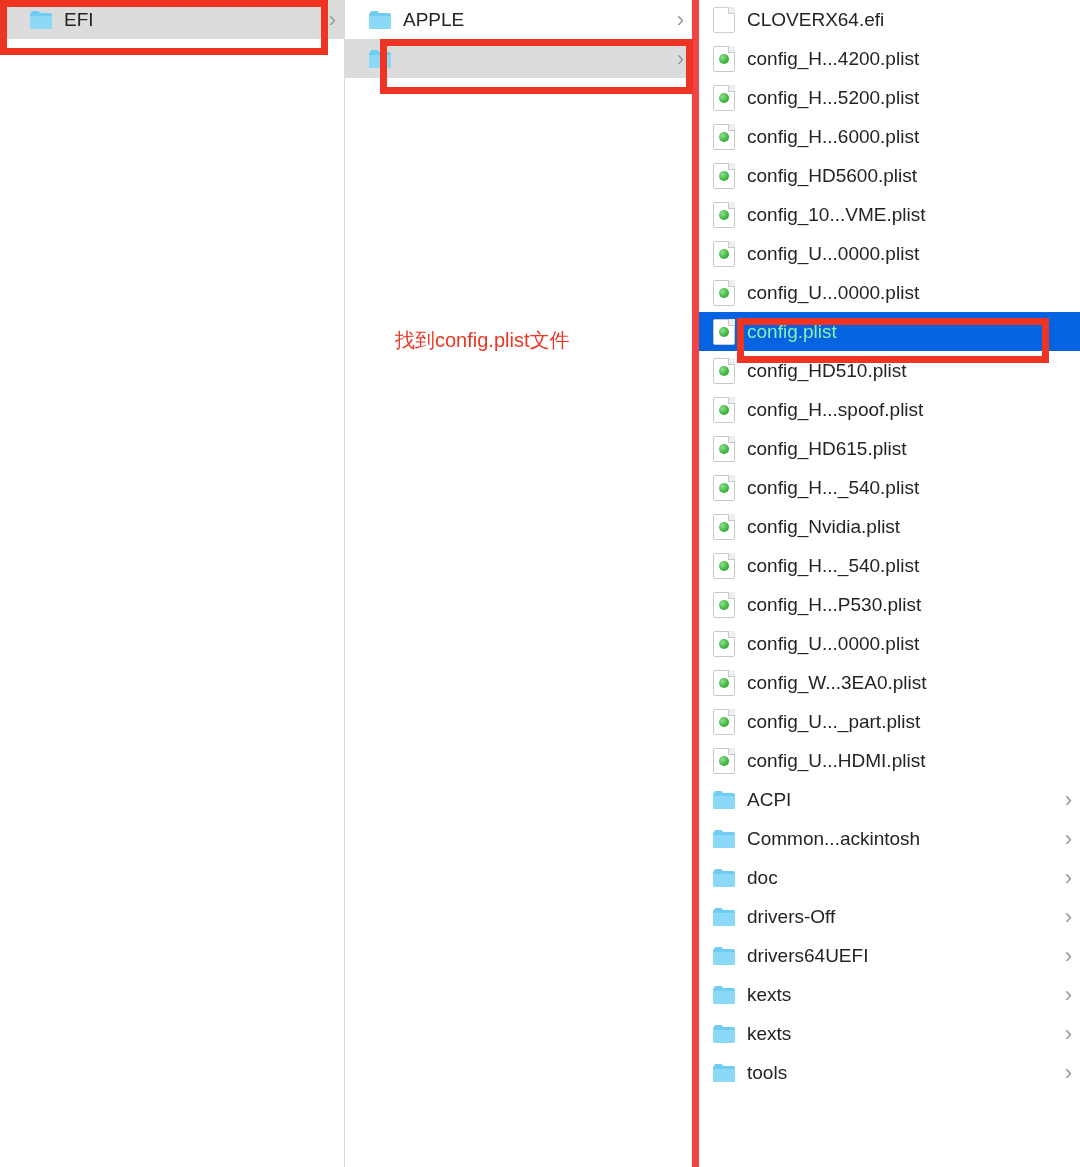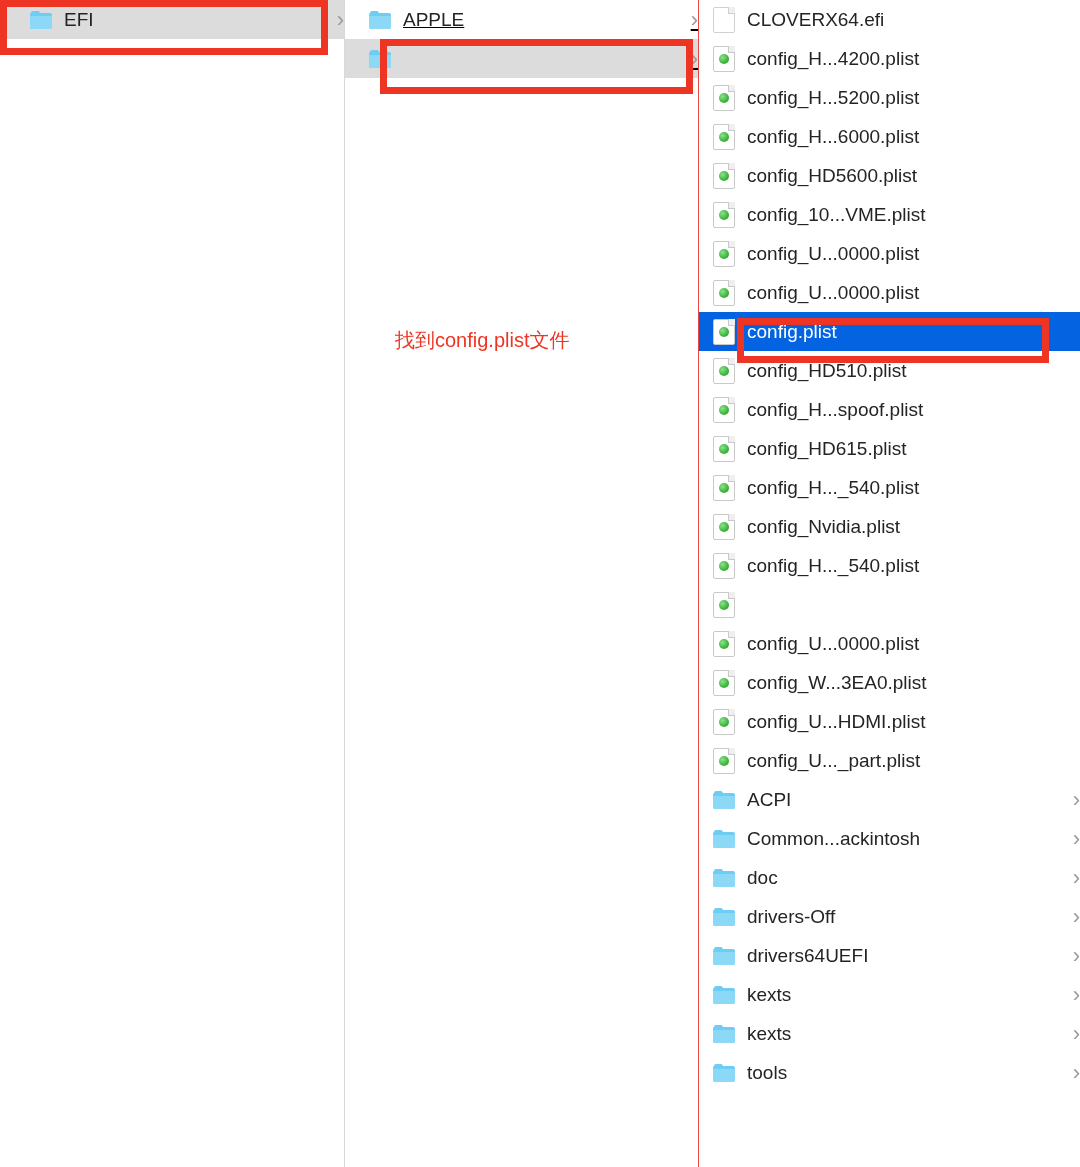--- a/index.html
+++ b/index.html
@@ -19,43 +19,43 @@
       height: 100%;
       overflow-y: auto;
       position: relative;
     }
     .col1 {
       width: 345px;
       border-right: 1px solid #d9d9d9;
     }
     .col2 {
       width: 354px;
-      border-right: 1px solid #ef4444;
-      text-decoration: underline;
+      border-right: 7px solid #ef4444;
     }
     .col3 {
       width: 381px;
     }
     .row {
       height: 39px;
       display: flex;
       align-items: center;
       padding-left: 12px;
+      padding-right: 8px;
       cursor: default;
       position: relative;
     }
     .row.selected-gray {
       background: #dcdcdc;
     }
     .row.selected-blue {
       background: #0363e1;
       color: #fff;
     }
     .row.selected-blue .label {
-      color: #ffffff;
+      color: #86efac;
     }
     .icon-wrap {
       width: 26px;
       height: 26px;
       display: flex;
       align-items: center;
       justify-content: center;
       flex-shrink: 0;
       margin-right: 10px;
     }
@@ -325,20 +325,21 @@
           </span>
         </span>
         <span class="label">config_H..._540.plist</span>
       </div>
       <div class="row">
         <span class="icon-wrap">
           <span class="plist-icon">
             <span class="plist-dot"></span>
           </span>
         </span>
+        <span class="label">config_H...P530.plist</span>
       </div>
       <div class="row">
         <span class="icon-wrap">
           <span class="plist-icon">
             <span class="plist-dot"></span>
           </span>
         </span>
         <span class="label">config_U...0000.plist</span>
       </div>
       <div class="row">
@@ -348,29 +349,29 @@
           </span>
         </span>
         <span class="label">config_W...3EA0.plist</span>
       </div>
       <div class="row">
         <span class="icon-wrap">
           <span class="plist-icon">
             <span class="plist-dot"></span>
           </span>
         </span>
+        <span class="label">config_U..._part.plist</span>
+      </div>
+      <div class="row">
+        <span class="icon-wrap">
+          <span class="plist-icon">
+            <span class="plist-dot"></span>
+          </span>
+        </span>
         <span class="label">config_U...HDMI.plist</span>
-      </div>
-      <div class="row">
-        <span class="icon-wrap">
-          <span class="plist-icon">
-            <span class="plist-dot"></span>
-          </span>
-        </span>
-        <span class="label">config_U..._part.plist</span>
       </div>
       <div class="row">
         <span class="icon-wrap folder-icon">
           <svg viewBox="0 0 24 20">
             <path d="M2 3 Q2 1 4 1 L9 1 Q10 1 10.5 2 L11 3 L21 3 Q23 3 23 5 L23 17 Q23 19 21 19 L3 19 Q1 19 1 17 L1 5 Q1 3 2 3 Z" fill="#6fcdf4"></path>
             <path d="M1 6 L23 6 L23 17 Q23 19 21 19 L3 19 Q1 19 1 17 Z" fill="#8bd8f7"></path>
           </svg>
         </span>
         <span class="label">ACPI</span>
         <span class="chevron">›</span>

